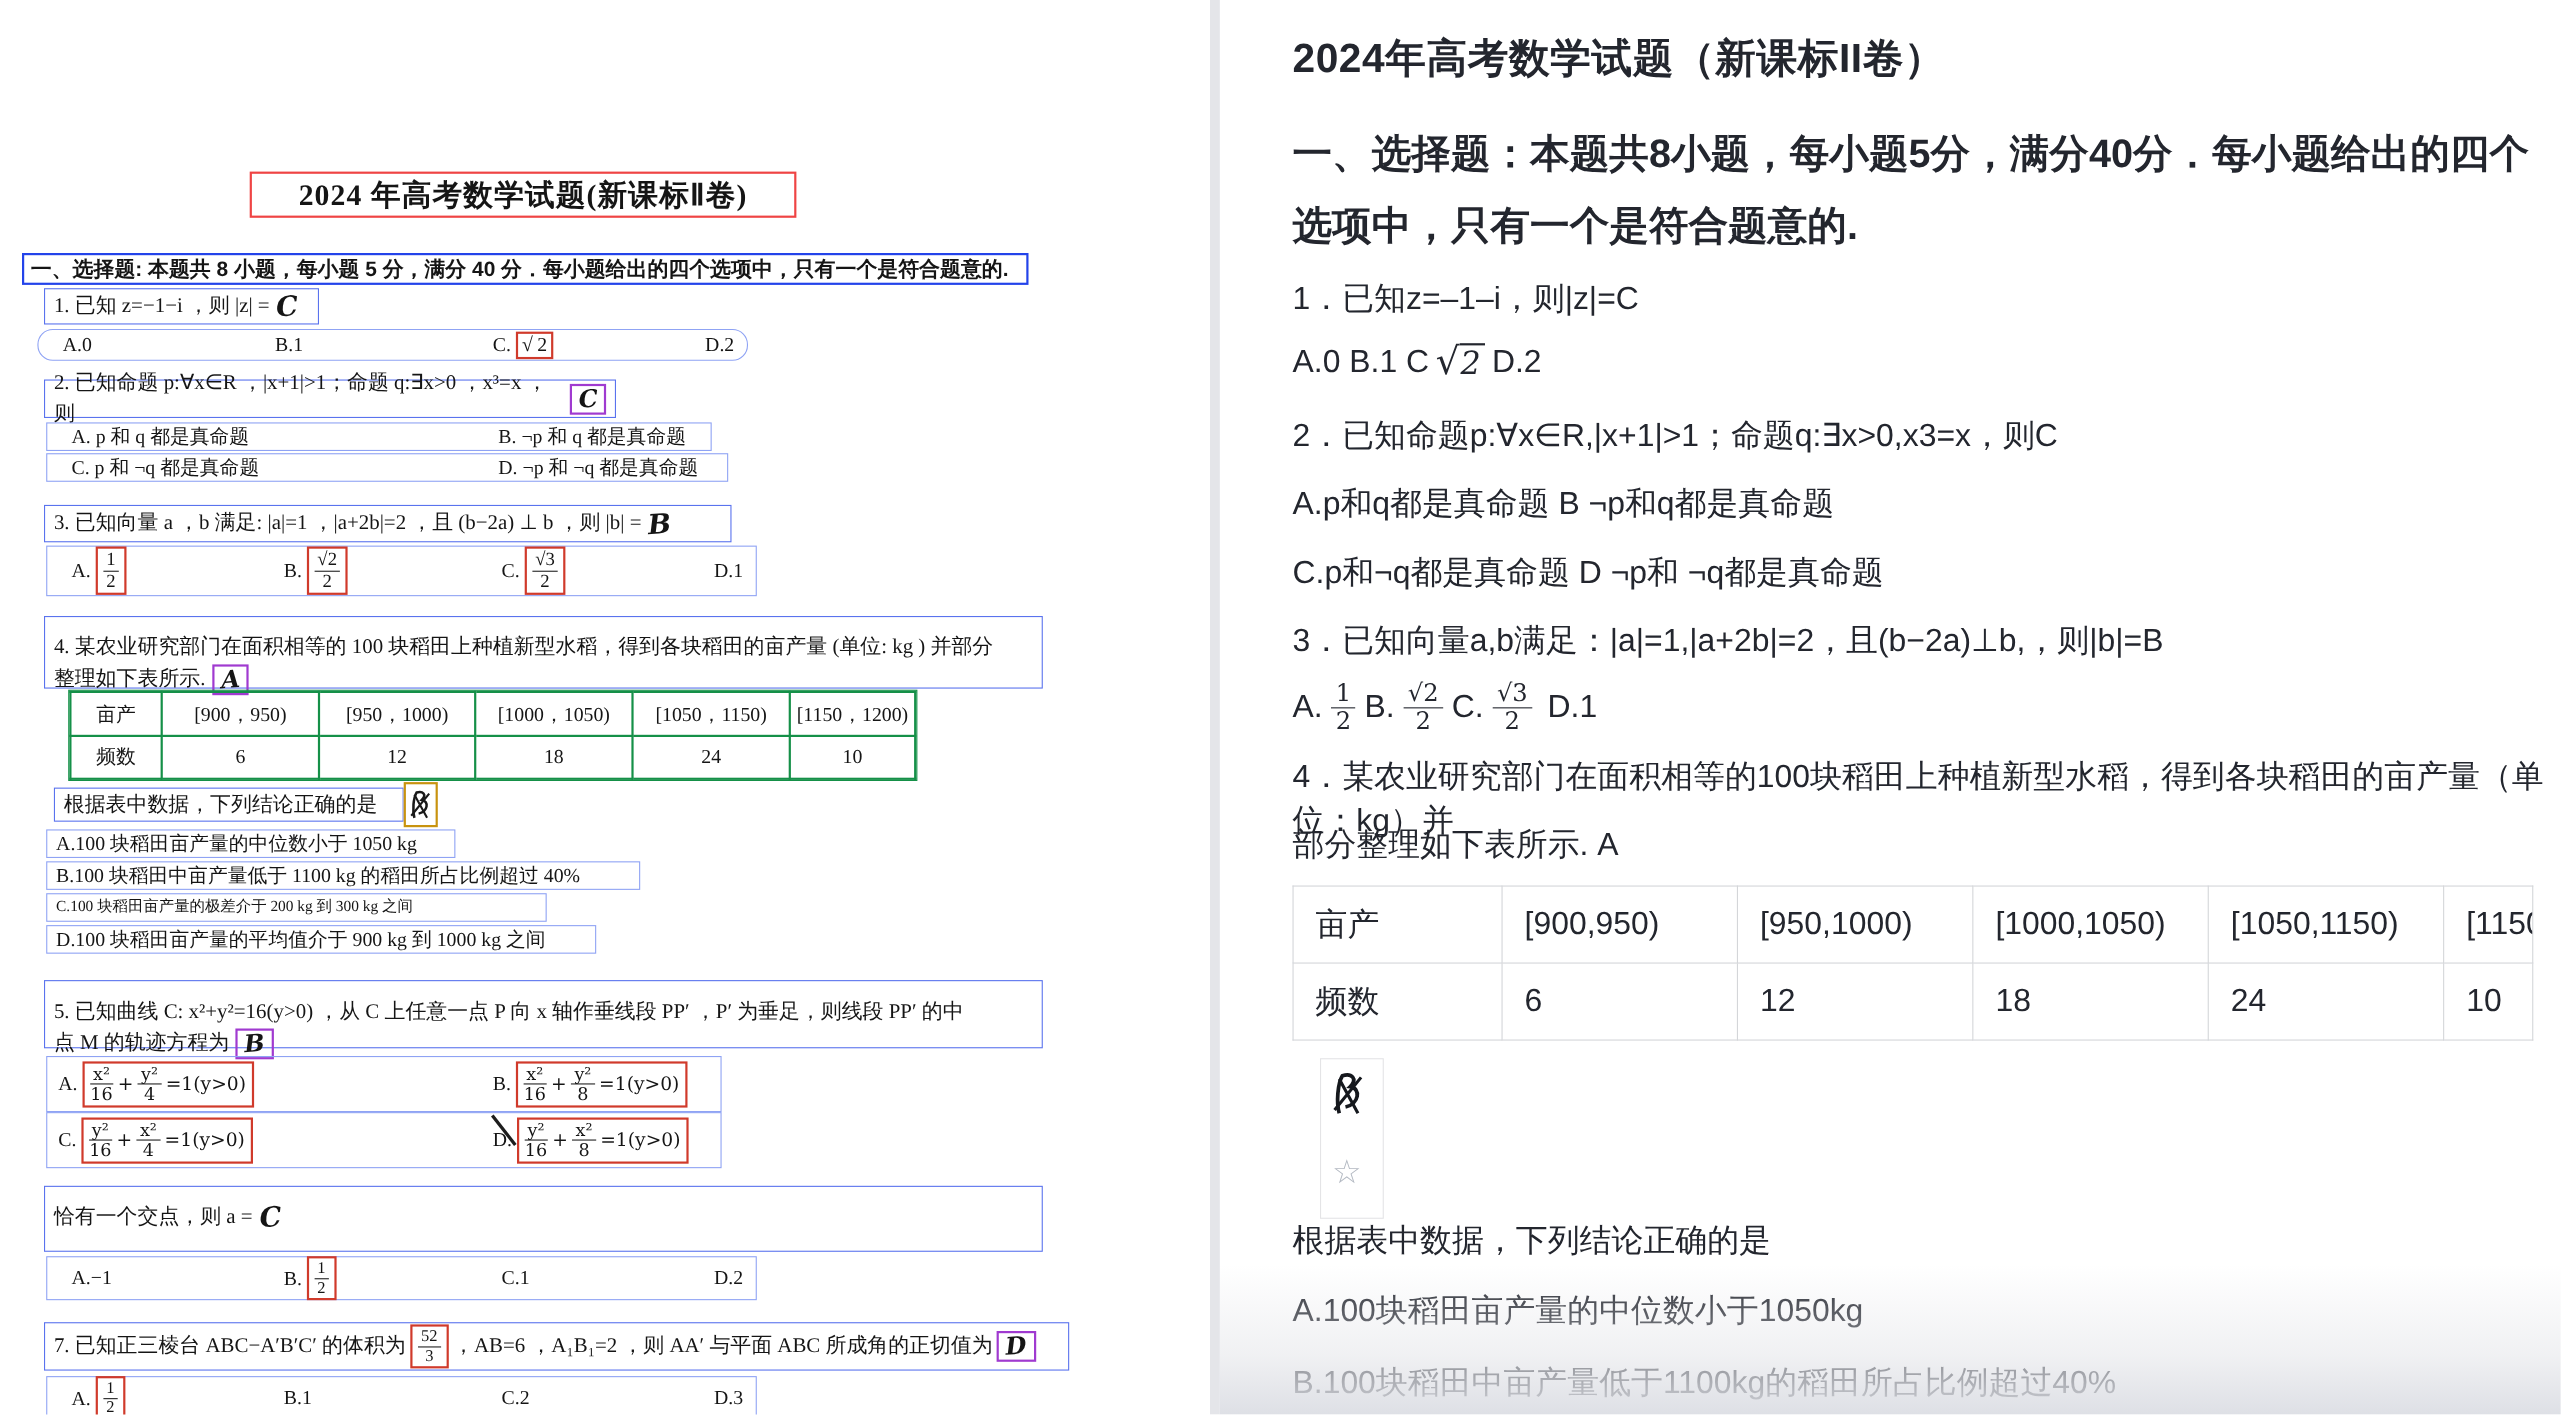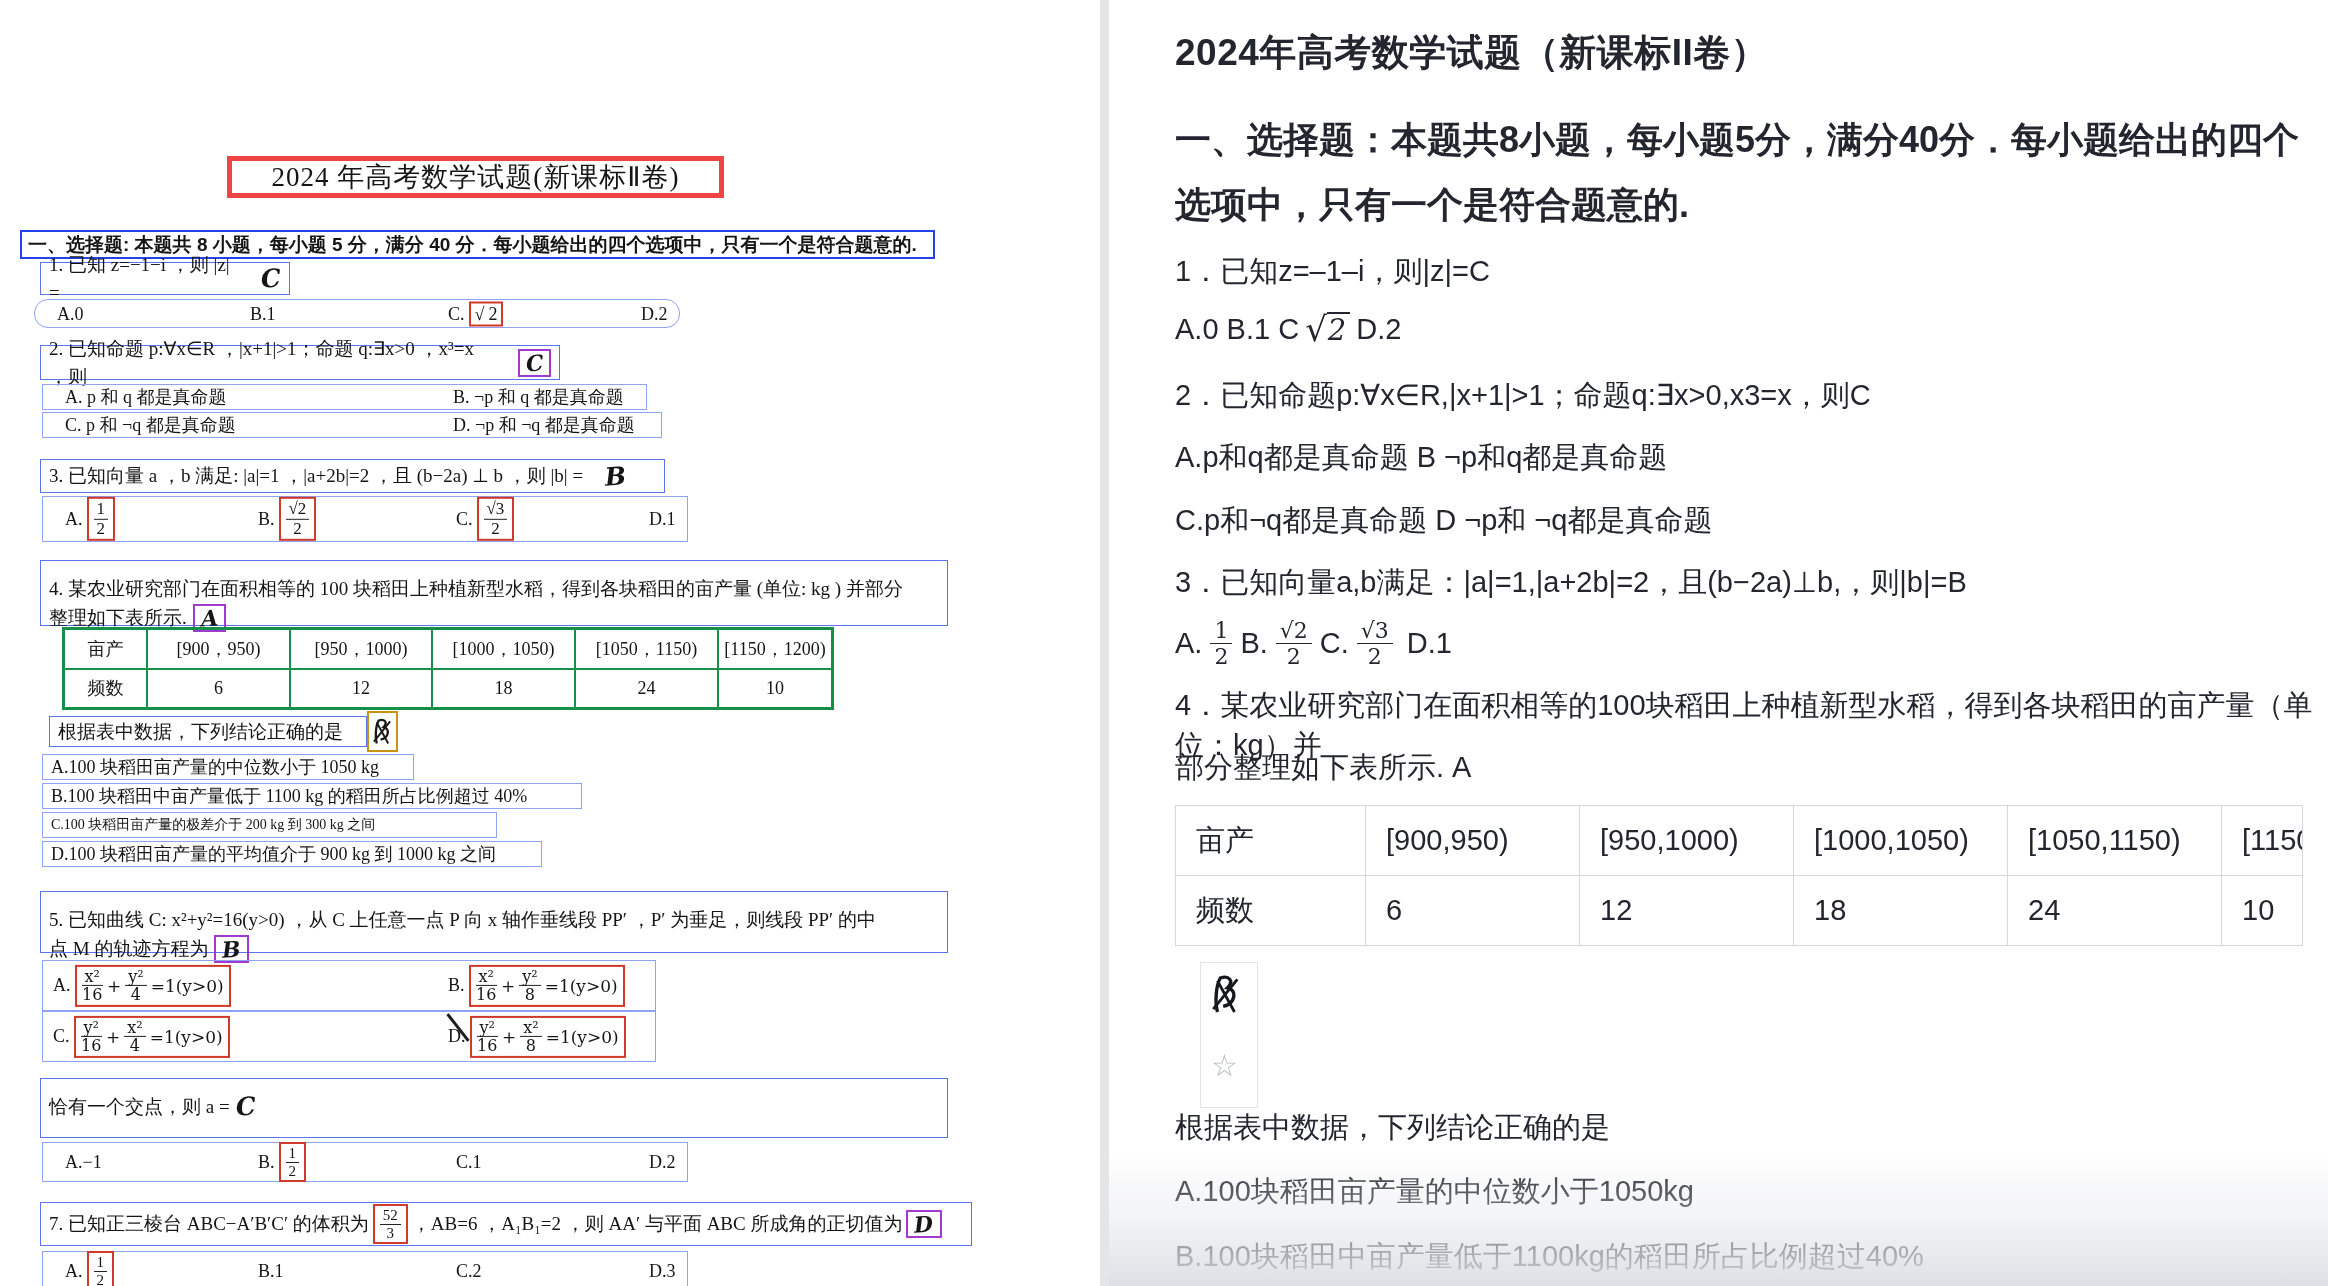--- a/index.html
+++ b/index.html
@@ -10,25 +10,25 @@
              font-family:"Liberation Serif",serif;color:#151515;}
   #divider{position:absolute;left:1100px;top:0;width:9px;height:1286px;background:#e4e5e9;}
   #right-pane{position:absolute;left:1109px;top:0;width:1219px;height:1286px;background:#fff;
               color:#23262e;}
   #bottom-fade{position:absolute;left:1109px;top:1150px;width:1219px;height:136px;pointer-events:none;
                background:linear-gradient(180deg,rgba(231,232,236,0) 0%,rgba(228,229,233,.55) 60%,rgba(220,222,228,.95) 100%);}
   .abs{position:absolute;}
   
   .bb{position:absolute;border:1.6px solid #5a73ee;box-sizing:border-box;}
   .bb-light{border:1.3px solid #8fa3f4;}
-  .title-box{border:5px solid #ef4444;display:flex;align-items:center;justify-content:center;
-             font-weight:normal;font-size:27px;letter-spacing:1px;}
+  .title-box{border:2px solid #ef4444;display:flex;align-items:center;justify-content:center;
+             font-weight:bold;font-size:27px;letter-spacing:1px;}
   .section-box{border:2.2px solid #2343ea;display:flex;align-items:center;padding-left:6px;
                font-family:"Liberation Sans",sans-serif;font-weight:700;font-size:19px;}
-  .stem{font-size:19px;line-height:28px;padding:2px 8px;display:flex;align-items:center;gap:22px;}
+  .stem{font-size:19px;line-height:28px;padding:2px 8px;display:flex;align-items:center;gap:6px;}
   .stem2{font-size:19px;line-height:29px;padding:13px 8px;}
   .stem2 .l2{display:flex;align-items:center;gap:6px;}
   .optrow{font-size:18px;}
   .optrow .oi{position:absolute;top:50%;transform:translateY(-50%);display:flex;align-items:center;gap:4px;}
   .oA{left:22px;} .oB{left:215px;} .oC{left:413px;} .oD{left:606px;}
   .o1{left:22px;} .o2{left:410px;}
   .hand{font-family:"DejaVu Serif",serif;font-style:italic;font-size:25px;font-weight:600;
         transform:rotate(-4deg);display:inline-block;line-height:1;}
   .pb{border:2px solid #a03ad0;padding:1px 6px;display:inline-flex;align-items:center;justify-content:center;min-width:16px;}
   .rb{border:2px solid #d03a2b;padding:1px 5px;display:inline-flex;align-items:center;gap:4px;}

